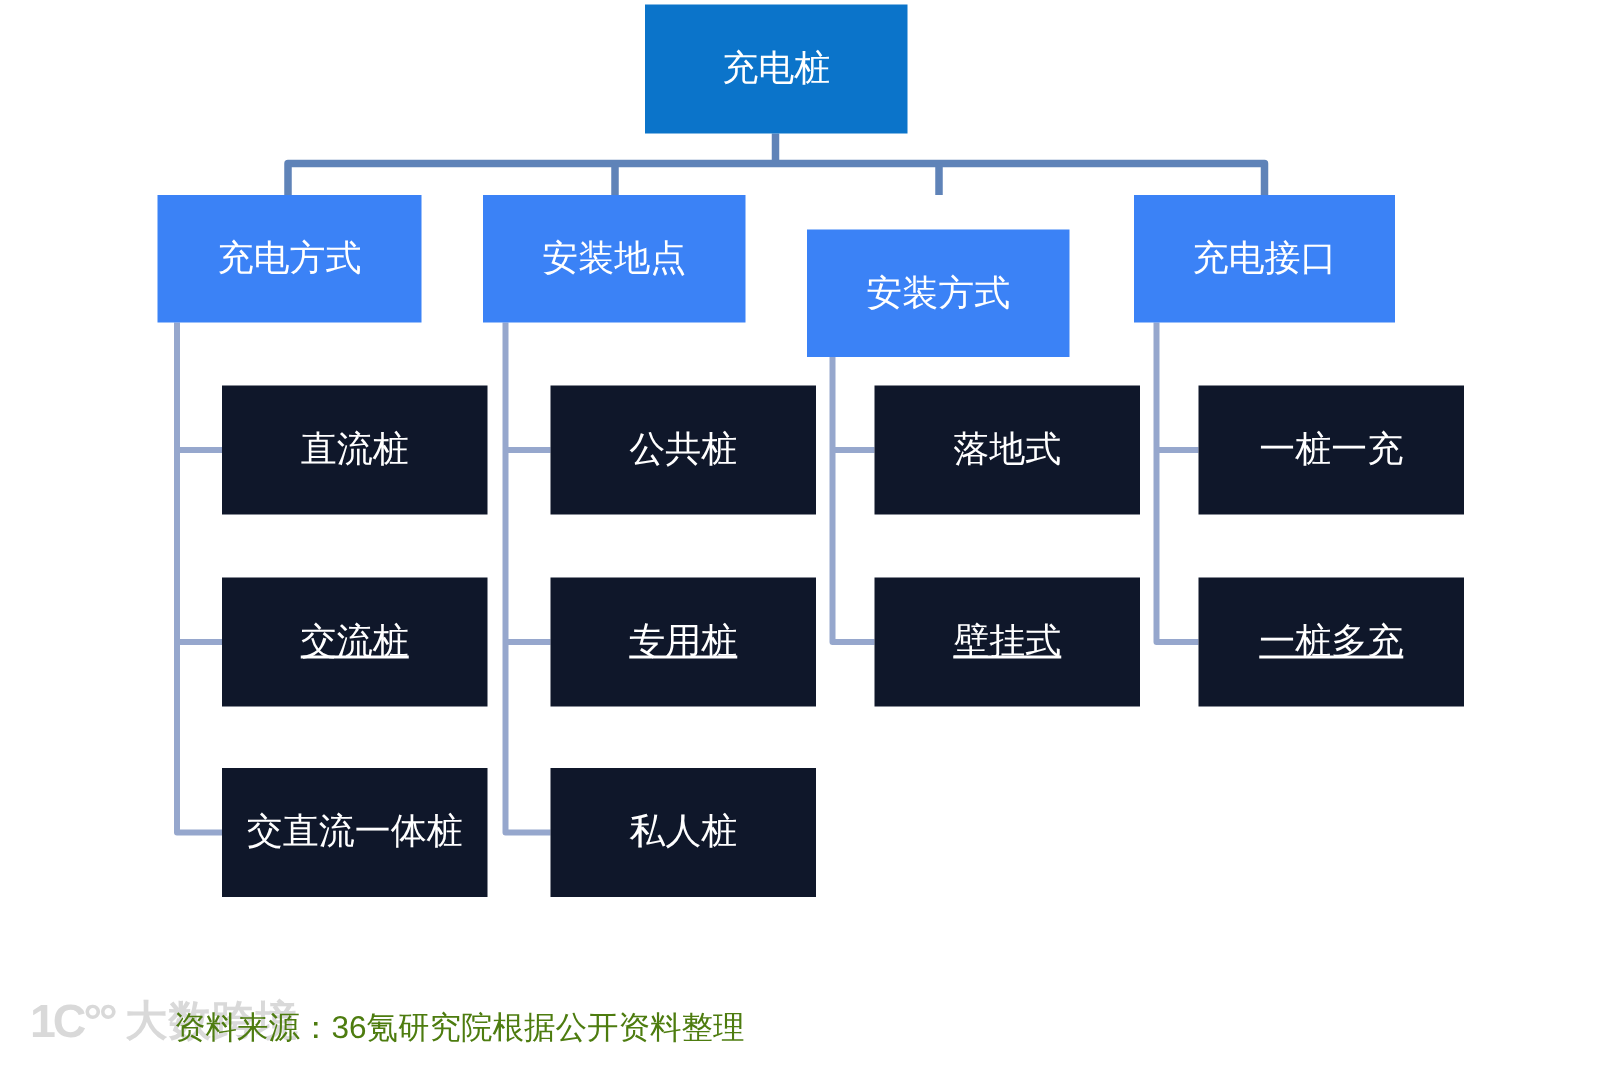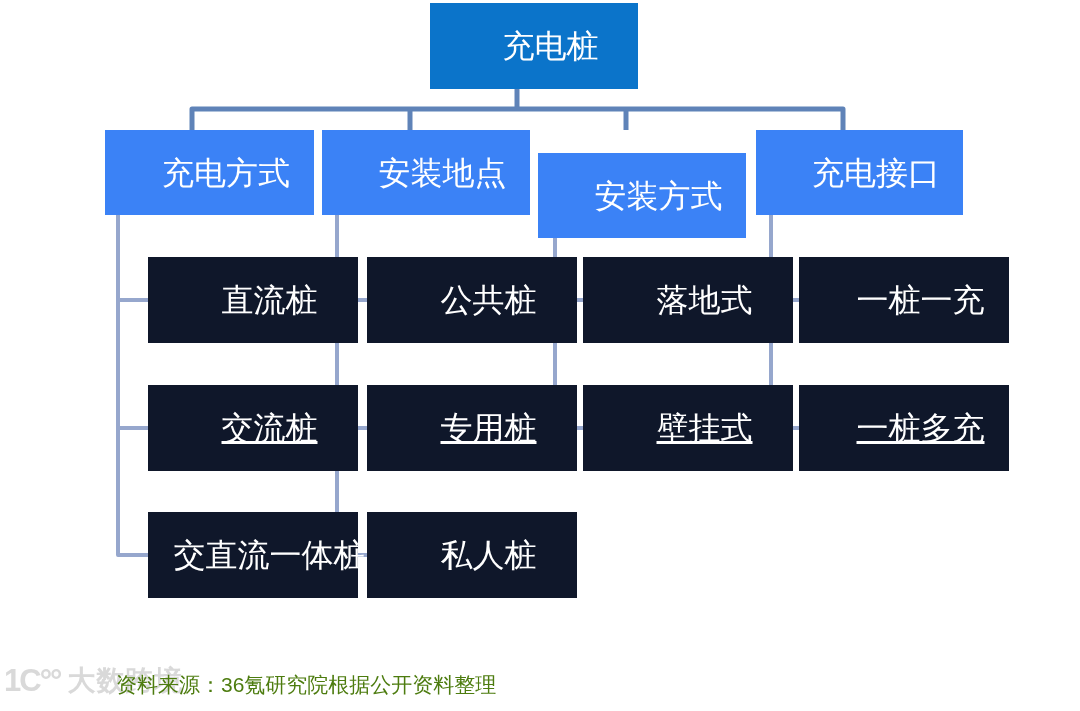--- a/index.html
+++ b/index.html
@@ -22,25 +22,24 @@
     left: 0;
     top: 0;
     z-index: 1;
   }
   .node {
     position: absolute;
     display: flex;
     align-items: center;
     justify-content: center;
     color: #ffffff;
-    font-size: 32px;
+    font-size: 24px;
     line-height: 1;
     white-space: nowrap;
     z-index: 2;
-    padding-left: 33px;
   }
   .root-node {
     left: 430px;
     top: 3px;
     width: 175px;
     height: 86px;
     background: #0B74CA;
   }
   .l2 {
     top: 130px;
@@ -71,21 +70,21 @@
     position: absolute;
     left: 116px;
     top: 671px;
     font-size: 21px;
     color: #4d7c0f;
     z-index: 3;
     white-space: nowrap;
   }
   .watermark {
     position: absolute;
-    left: 4px;
+    left: 20px;
     top: 662px;
     z-index: 2;
     display: flex;
     align-items: center;
     color: #d3d3d3;
     opacity: 0.85;
     font-weight: 700;
     text-shadow: 1px 1px 0 #ffffff, -1px -1px 0 #ffffff;
     white-space: nowrap;
   }

